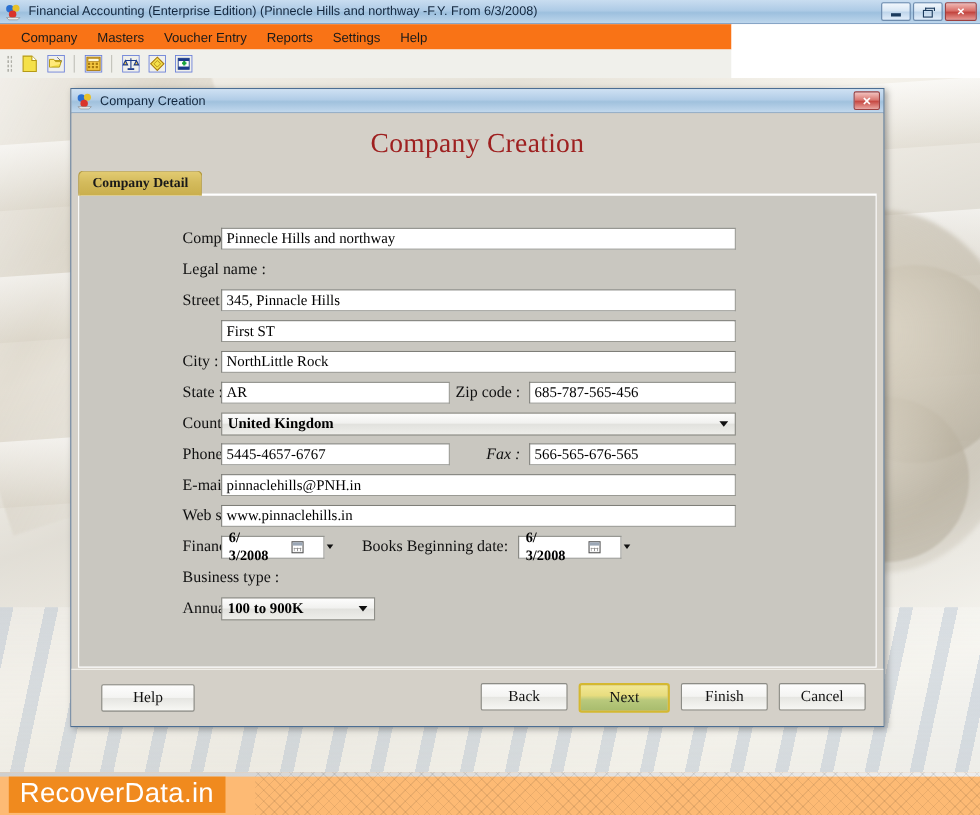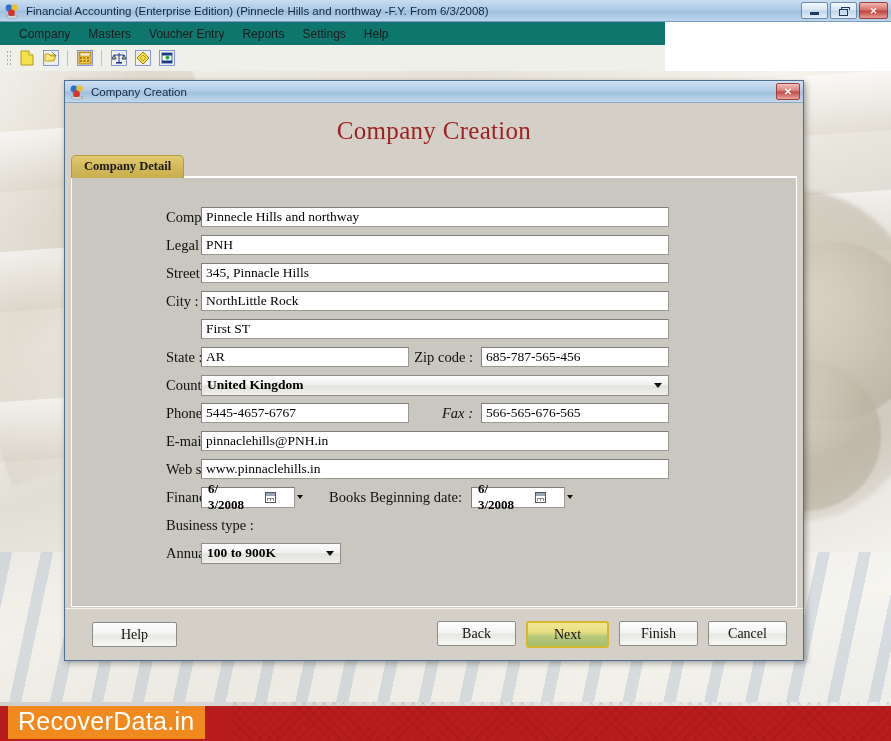--- a/index.html
+++ b/index.html
@@ -49,21 +49,21 @@
     color: #fff; font-weight: bold;
   }
   .glyph-min { display:block; width: 9px; height: 3px; background: #1b3a5c; margin-top:5px;}
   .glyph-restore { display:block; width: 9px; height: 8px; position:relative; }
   .glyph-restore:before{content:"";position:absolute;left:2px;top:0;width:7px;height:2px;border:1px solid #1b3a5c;border-bottom:none;}
   .glyph-restore:after{content:"";position:absolute;left:0;top:2px;width:7px;height:5px;border:1px solid #1b3a5c;}
 
   
   .menubar {
     position: absolute; left: 0; top: 22px; width: 665px; height: 23px;
-    background: #0f766e;
+    background: #f97316;
     display: flex; align-items: center; padding-left: 10px;
   }
   .menubar-fill {
     position: absolute; left: 665px; top: 22px; width: 226px; height: 23px;
     background: #ffffff;
   }
   .menu-item {
     font-size: 12px; color: #1a1a1a; padding: 3px 9px; white-space: nowrap;
     font-family: "Liberation Sans", sans-serif;
   }
@@ -264,21 +264,21 @@
   .btn-group { position:absolute; right: 16px; display:flex; gap: 10px; }
   .btn.primary {
     background: linear-gradient(to bottom, #f2e895 0%, #e8dd7f 40%, #b9c97c 58%, #a8bc6e 100%);
     border: 2px solid #d4b830; border-radius: 3px;
     height: 27px; min-width: 83px;
   }
 
   
   .watermark {
     position: absolute; left: 0; top: 702px; width: 891px; height: 39px;
-    background: #b91c1c;
+    background: #fdba74;
   }
   .wm-chip {
     position: absolute; left: 8px; top: 4px;
     background: #f08a1e; color: #ffffff;
     font-family: "Liberation Sans", sans-serif; font-size: 25px; font-weight: normal;
     padding: 1px 10px 3px 10px; letter-spacing: .3px;
   }
   .wm-texture {
     position:absolute; left: 232px; top: 0; right: 0; height: 39px;
     background-image:
@@ -428,36 +428,35 @@
       <div class="tab-panel">
         <div class="form">
 
           <div class="row">
             <span class="lbl">Company name :</span>
             <span class="fld fld-wide">Pinnecle Hills and northway</span>
           </div>
 
           <div class="row">
             <span class="lbl">Legal name :</span>
-            <span class="fld fld-wide">PNH</span>
           </div>
 
           <div class="row">
             <span class="lbl">Street :</span>
             <span class="fld fld-wide">345, Pinnacle Hills</span>
           </div>
 
           <div class="row">
+            <span class="lbl"></span>
+            <span class="fld fld-wide">First ST</span>
+          </div>
+
+          <div class="row">
             <span class="lbl">City :</span>
             <span class="fld fld-wide">NorthLittle Rock</span>
-          </div>
-
-          <div class="row">
-            <span class="lbl"></span>
-            <span class="fld fld-wide">First ST</span>
           </div>
 
           <div class="row">
             <span class="lbl">State :</span>
             <span class="fld fld-half">AR</span>
             <span class="inline-lbl" style="width:72px; text-align:right; padding-right:8px;">Zip code :</span>
             <span class="fld fld-right">685-787-565-456</span>
           </div>
 
           <div class="row">

